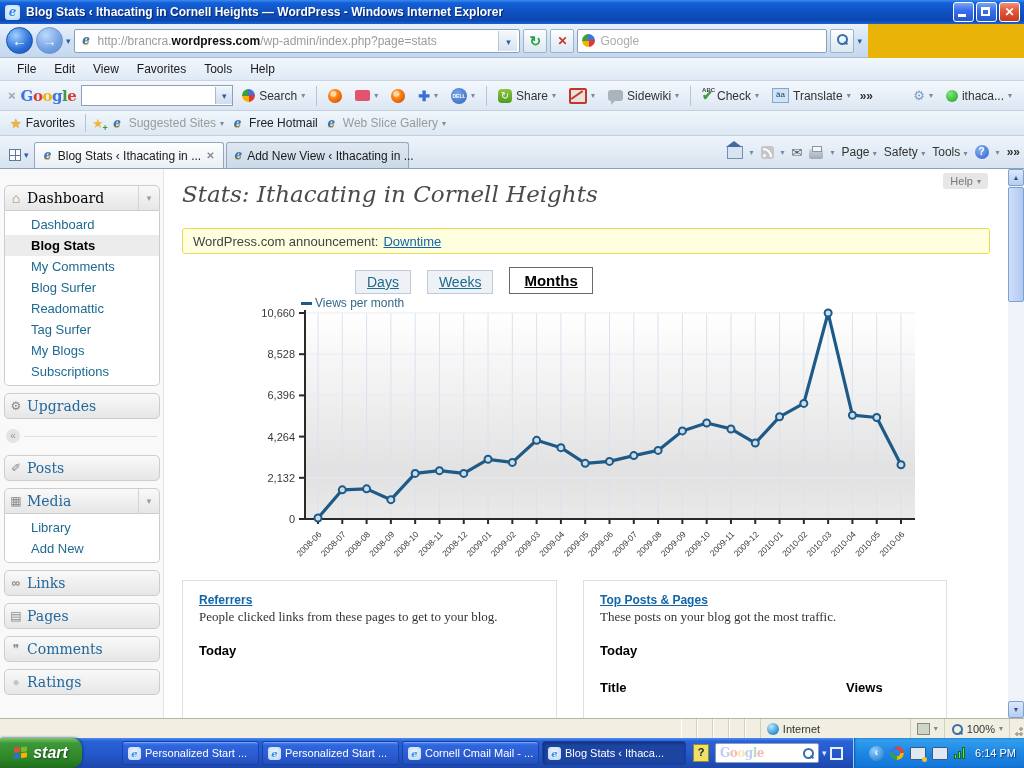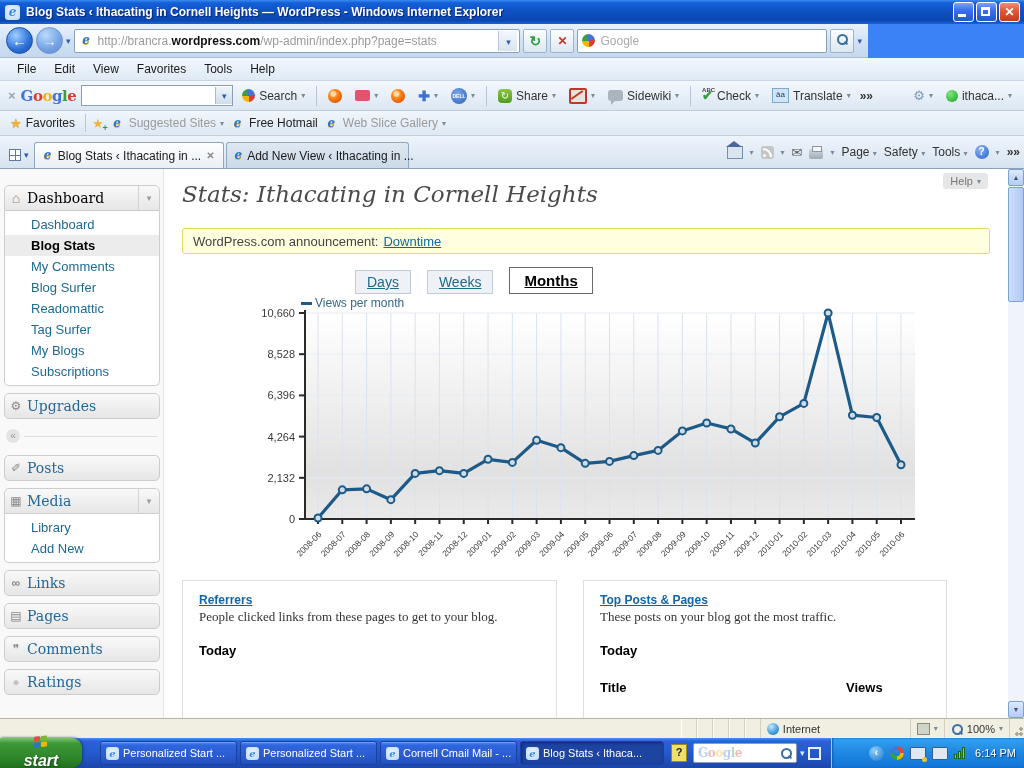--- a/index.html
+++ b/index.html
@@ -1,17 +1,17 @@
 <!DOCTYPE html>
 <html><head>
 <meta charset="utf-8">
 <style>
   html,body{margin:0;padding:0;background:#555;}
   .screen{position:relative;width:1024px;height:768px;overflow:hidden;
-    font-family:"Liberation Sans",sans-serif;background:#3b82f6;font-size:12px;}
+    font-family:"Liberation Sans",sans-serif;background:#eab308;font-size:12px;}
   
   .titlebar{position:absolute;left:0;top:0;width:1024px;height:24px;
     background:linear-gradient(180deg,#3b8bf0 0%,#1460d8 12%,#0f52c4 45%,#0b47b0 85%,#1b63d8 100%);
     display:flex;align-items:center;padding-left:5px;box-sizing:border-box;}
   .ie-e{font-family:"DejaVu Serif",serif;font-style:italic;font-weight:bold;color:#2f86e8;
     text-shadow:0 0 1px #fff;background:radial-gradient(circle at 50% 40%,#eaf4ff,#bcd8f4);
     width:15px;height:15px;line-height:15px;text-align:center;border-radius:3px;display:inline-block;font-size:12px;}
   .ie-e::before{content:"e";}
   .ie-e.plain{background:none;color:#2f74d0;text-shadow:0 1px 0 #e8b730;}
   .win-title{color:#fff;font-weight:bold;font-size:12px;margin-left:6px;text-shadow:1px 1px 1px #05246a;
@@ -197,24 +197,24 @@
   .globe{width:12px;height:12px;border-radius:50%;background:radial-gradient(circle at 35% 30%,#bfe7ff,#2f8fd0 70%,#1d6ea8);display:inline-block;}
   .pm-ico{width:11px;height:10px;background:#cfd4c8;border:1px solid #8a8a7a;display:inline-block;}
   .grip{width:14px;height:100%;background:
     radial-gradient(circle at 11px 15px,#a8a494 1.5px,transparent 2px),
     radial-gradient(circle at 7px 15px,#a8a494 1.5px,transparent 2px),
     radial-gradient(circle at 11px 10px,#a8a494 1.5px,transparent 2px);}
   
   .taskbar{position:absolute;left:0;top:738px;width:1024px;height:30px;
     background:linear-gradient(180deg,#4b8df8 0%,#2a63d6 10%,#2358cb 55%,#1d46a8 100%);
     display:flex;align-items:center;color:#fff;}
-  .start-btn{width:82px;height:30px;border-radius:0 10px 10px 0;margin-right:18px;
+  .start-btn{width:82px;height:30px;border-radius:0 10px 10px 0;margin-right:40px;
     background:linear-gradient(180deg,#7cc56a 0%,#3c9838 18%,#2d8528 70%,#1f6e1c 100%);
     display:flex;align-items:center;justify-content:center;gap:5px;
-    font-style:italic;font-weight:bold;font-size:16px;text-shadow:1px 1px 2px #1a4a18;box-shadow:1px 0 3px #123d7e;flex-direction:column;}
+    font-style:italic;font-weight:bold;font-size:16px;text-shadow:1px 1px 2px #1a4a18;box-shadow:1px 0 3px #123d7e;}
   .flag{width:14px;height:13px;display:grid;grid-template-columns:6px 6px;grid-template-rows:5px 5px;gap:1px;transform:skewY(-6deg);}
   .flag i{border-radius:1px;}
   .flag i:nth-child(1){background:#e14f3b;}
   .flag i:nth-child(2){background:#7eb832;}
   .flag i:nth-child(3){background:#2f6fd6;}
   .flag i:nth-child(4){background:#f4b400;}
   .task{width:137px;height:24px;margin-right:3px;border:1px solid #1941a5;border-radius:3px;box-sizing:border-box;
     background:linear-gradient(180deg,#4b8df8 0%,#3065dd 15%,#2b5cd0 60%,#2350bd 100%);box-shadow:inset 0 1px 0 #6ba0f8;
     display:flex;align-items:center;gap:4px;padding:0 5px;font-size:11px;white-space:nowrap;overflow:hidden;}
   .task.active{background:#1d44a0;box-shadow:inset 1px 1px 3px #0e2a6e;width:144px;}

